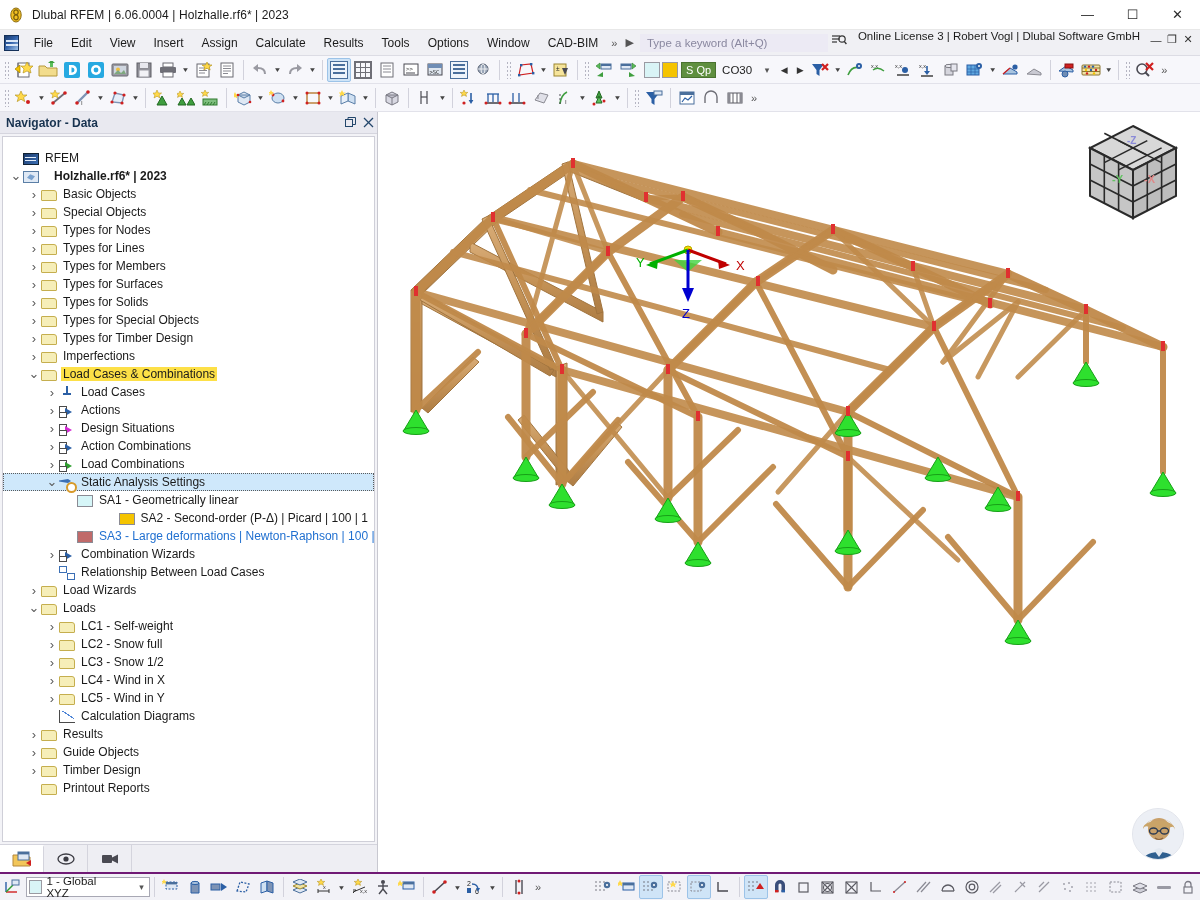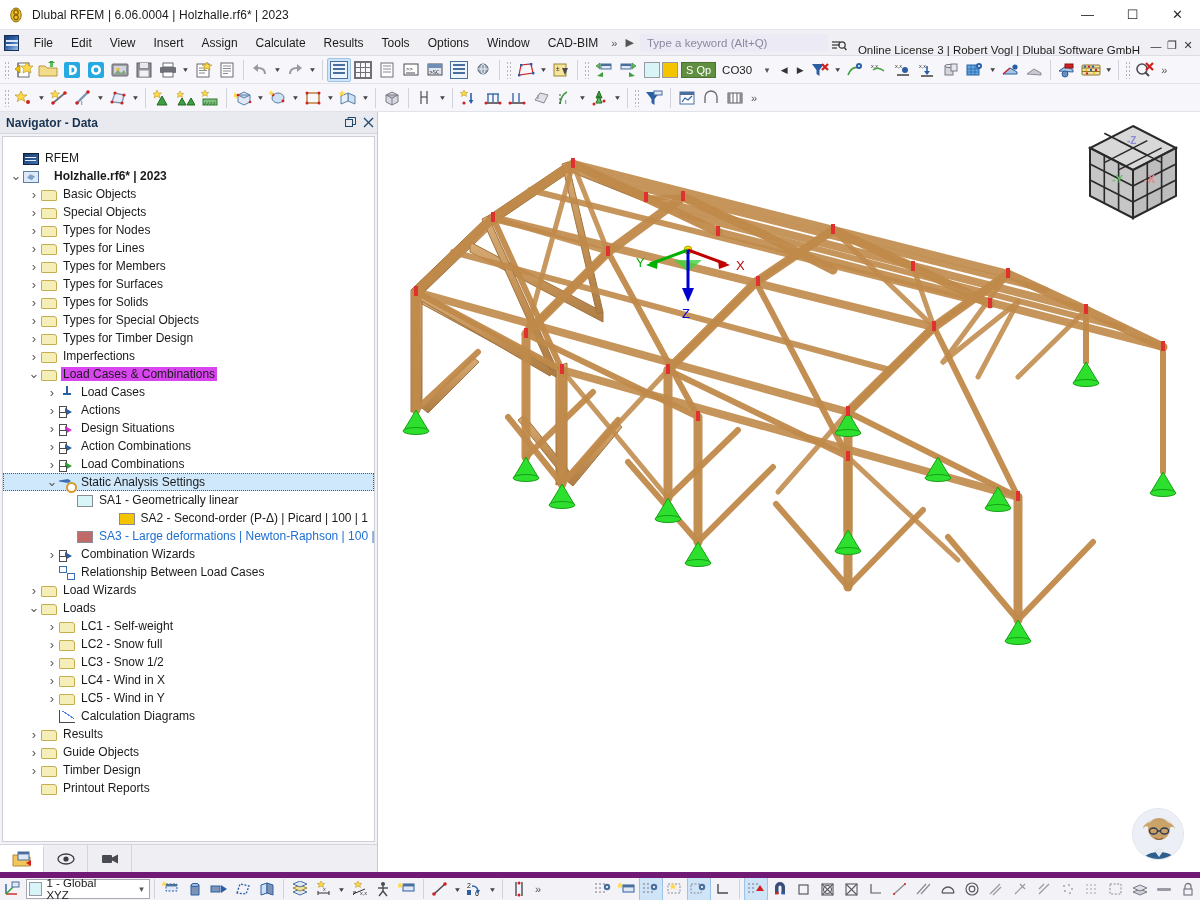--- a/index.html
+++ b/index.html
@@ -54,21 +54,21 @@
   .menu-item {
     padding: 4px 9px; font-size: 12px; color: #1b1b1b; cursor: default; white-space: nowrap;
   }
   .menu-more { padding: 2px 4px; color: #555; font-size: 11px; }
   .kw-search {
     width: 235px; height: 18px; margin-left: 2px;
     background: #eceaf4; border: 1px solid #eceaf4;
     display:flex; align-items:center; padding-left:6px;
     color: #8a88a0; font-size: 11.5px;
   }
-  .menubar .right-zone { margin-left: auto; display: flex; align-items: flex-end; height: 26px; }
+  .menubar .right-zone { margin-left: auto; display: flex; align-items: flex-start; height: 26px; }
   .license-text { font-size: 11.5px; color: #1b1b1b; margin: 0 8px; white-space: nowrap; }
   .mini-btn { width: 16px; height: 20px; display:flex; align-items:center; justify-content:center;
     font-size: 11px; color:#333; }
 
   
   .toolbar {
     height: 28px; min-height: 28px;
     background: #f7f7fb;
     display: flex; align-items: center;
     border-bottom: 1px solid #e2e2ea;
@@ -134,21 +134,21 @@
   .tnode {
     height: 18px; display: flex; align-items: center; white-space: nowrap;
     font-size: 12px; color: #1a1a1a; padding-right: 4px;
   }
   .tnode .twist {
     width: 14px; min-width:14px; text-align:center; color:#5a5a5a; font-size:9px;
   }
   .tnode .ticon { width:16px; min-width:16px; height:14px; margin-right:4px; position:relative; }
   .tnode .tlabel { padding: 0 2px; }
   .tnode.sel { background:#cfe8fb; outline:1px dotted #5a5a5a; outline-offset:-1px; }
-  .tnode.hl .tlabel { background:#d946ef; }
+  .tnode.hl .tlabel { background:#fde047; }
   .tnode.bold .tlabel { font-weight:bold;margin-left:9px; }
   .tnode.link .tlabel { color:#1f6fd0; }
 
   .ticon.fold { background:#f6eeb8; border:1px solid #c5ae4e; border-radius:1px 3px 1px 1px;
     width:14px; height:11px; margin-top:2px; }
   .ticon.swatch { width:12px; height:12px; border:1px solid #8b8b94; margin-top:1px; }
   .ticon.rfem { background: linear-gradient(135deg,#1b3a6b,#3b6fb5); border:1px solid #123; width:14px;height:12px;margin-top:1px;}
   .ticon.rfem::after{content:"";position:absolute;left:1px;top:3px;width:11px;height:1.5px;background:#e3eefb;box-shadow:0 3px 0 #e3eefb;}
   .ticon.modelfile { background:#dfe9f5; border:1px solid #5b7fa6; width:14px;height:12px;margin-top:1px; }
   .ticon.modelfile::after{content:"";position:absolute;left:3px;top:2px;width:8px;height:7px;background:#7aa2cf;
@@ -185,21 +185,21 @@
   .viewport { flex:1 1 auto; position:relative; background:#ffffff; overflow:hidden; }
   .navcube { position:absolute; right: 12px; top: 6px; width:110px; height:110px; }
   .avatar {
     position:absolute; right: 16px; bottom: 12px; width: 52px; height:52px; border-radius:50%;
     overflow:hidden; background:#edeff4; border:1px solid #e2e5ec;
   }
 
   
   .bottombar {
     height: 28px; min-height:28px; background:#f2f2f7;
-    display:flex; align-items:center; border-top:6px solid #701a75; overflow:hidden;
+    display:flex; align-items:center; border-top:2px solid #701a75; overflow:hidden;
   }
   .cs-select {
     display:flex; align-items:center; height:20px; background:#fff; border:1px solid #a8a8b4;
     margin-left:2px; padding-left:2px;
   }
   .cs-swatch { width:14px;height:14px;background:#d9f4f6;border:1px solid #9a9aa2;margin-right:4px; }
   .cs-text { font-size:11.5px;color:#1a1a1a;padding-right:16px; }
   .cs-caret { width:16px;text-align:center;color:#555;font-size:9px; }
 
   .statusbar {

